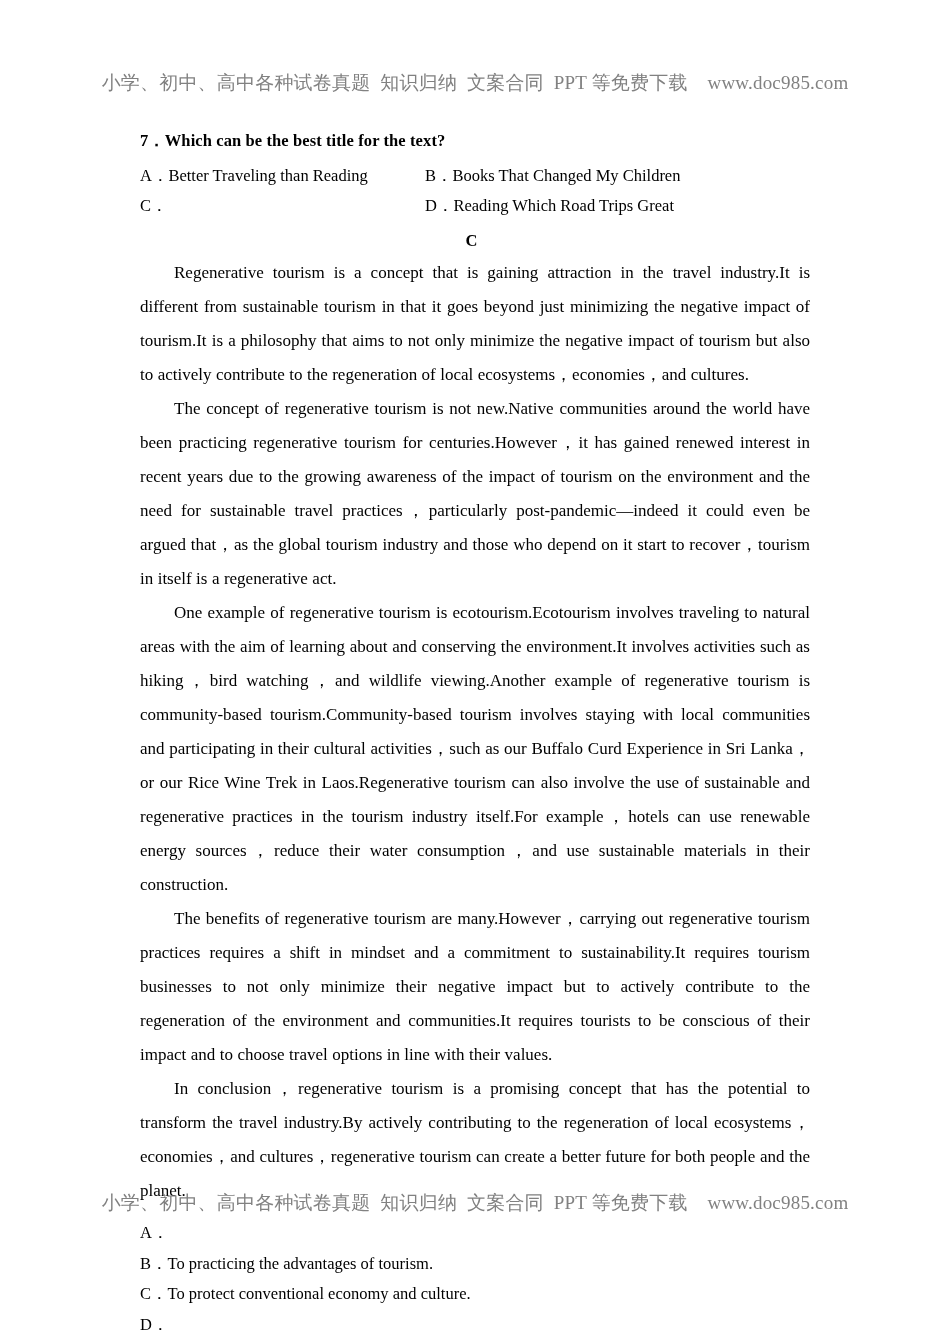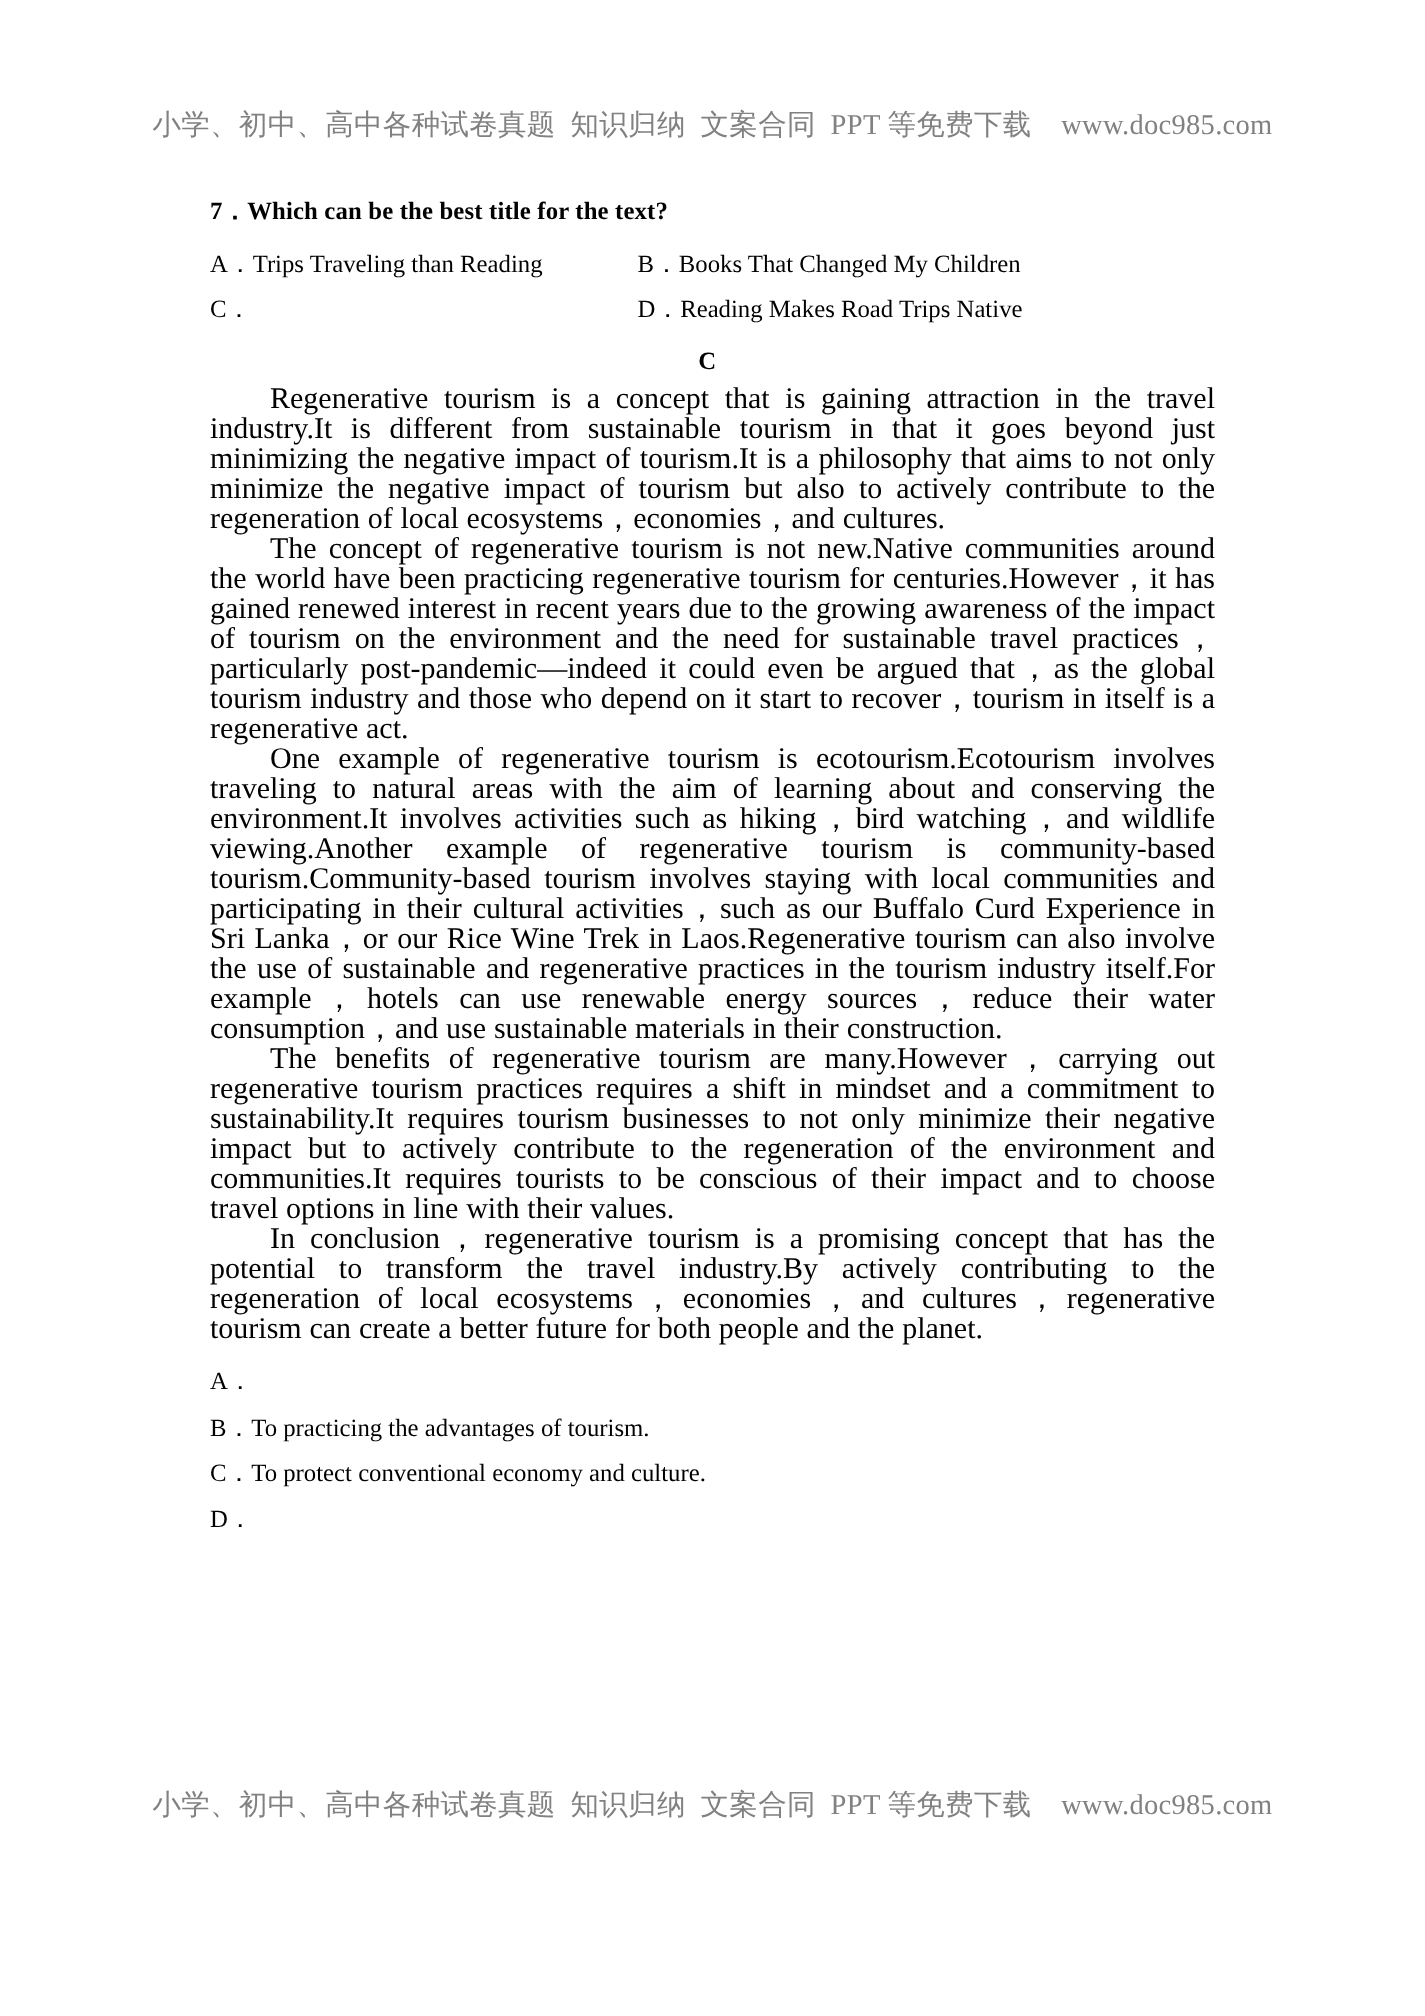--- a/index.html
+++ b/index.html
@@ -85,22 +85,22 @@
     text-align: center;
     font-weight: bold;
     font-size: 16.5px;
     line-height: 29px;
     margin: 5px 0 1px 0;
     
     padding-right: 7px;
   }
   .passage p {
     margin: 0;
-    font-size: 20px;
-    line-height: 20px;
+    font-size: 17px;
+    line-height: 34px;
     text-align: justify;
     text-justify: inter-word;
     text-indent: 2em;
     word-spacing: 0.2px;
     hyphens: none;
   }
   .passage p.last-para-tight {
     text-align: justify;
   }
 
@@ -115,35 +115,35 @@
   <div class="watermark" id="watermark-top"><span>小学、初中、高中各种试卷真题  知识归纳  文案合同  PPT 等免费下载</span><span>    </span><span class="wm-url">www.doc985.com</span></div>
 
   <div class="content">
 
     <div>
       <p class="question-stem"><span class="qnum">7．</span><span>Which can be the best title for the text?</span></p>
 
       <div class="opt-row">
         <div class="opt-cell col-left">
           <span class="opt-letter">A．</span>
-          <span class="opt-text">Trips Traveling than Reading</span>
+          <span class="opt-text">Better Traveling than Reading</span>
         </div>
         <div class="opt-cell col-right">
           <span class="opt-letter">B．</span>
           <span class="opt-text">Books That Changed My Children</span>
         </div>
       </div>
 
       <div class="opt-row">
         <div class="opt-cell col-left">
           <span class="opt-letter">C．</span>
         </div>
         <div class="opt-cell col-right">
           <span class="opt-letter">D．</span>
-          <span class="opt-text">Reading Makes Road Trips Native</span>
+          <span class="opt-text">Reading Which Road Trips Great</span>
         </div>
       </div>
     </div>
 
     <div class="passage">
       <div class="passage-label">C</div>
       <p>Regenerative tourism is a concept that is gaining attraction in the travel industry.It is different from sustainable tourism in that it goes beyond just minimizing the negative impact of tourism.It is a philosophy that aims to not only minimize the negative impact of tourism but also to actively contribute to the regeneration of local ecosystems，economies，and cultures.</p>
       <p>The concept of regenerative tourism is not new.Native communities around the world have been practicing regenerative tourism for centuries.However，it has gained renewed interest in recent years due to the growing awareness of the impact of tourism on the environment and the need for sustainable travel practices，particularly post-pandemic—indeed it could even be argued that，as the global tourism industry and those who depend on it start to recover，tourism in itself is a regenerative act.</p>
       <p>One example of regenerative tourism is ecotourism.Ecotourism involves traveling to natural areas with the aim of learning about and conserving the environment.It involves activities such as hiking，bird watching，and wildlife viewing.Another example of regenerative tourism is community-based tourism.Community-based tourism involves staying with local communities and participating in their cultural activities，such as our Buffalo Curd Experience in Sri Lanka，or our Rice Wine Trek in Laos.Regenerative tourism can also involve the use of sustainable and regenerative practices in the tourism industry itself.For example，hotels can use renewable energy sources，reduce their water consumption，and use sustainable materials in their construction.</p>
       <p>The benefits of regenerative tourism are many.However，carrying out regenerative tourism practices requires a shift in mindset and a commitment to sustainability.It requires tourism businesses to not only minimize their negative impact but to actively contribute to the regeneration of the environment and communities.It requires tourists to be conscious of their impact and to choose travel options in line with their values.</p>

